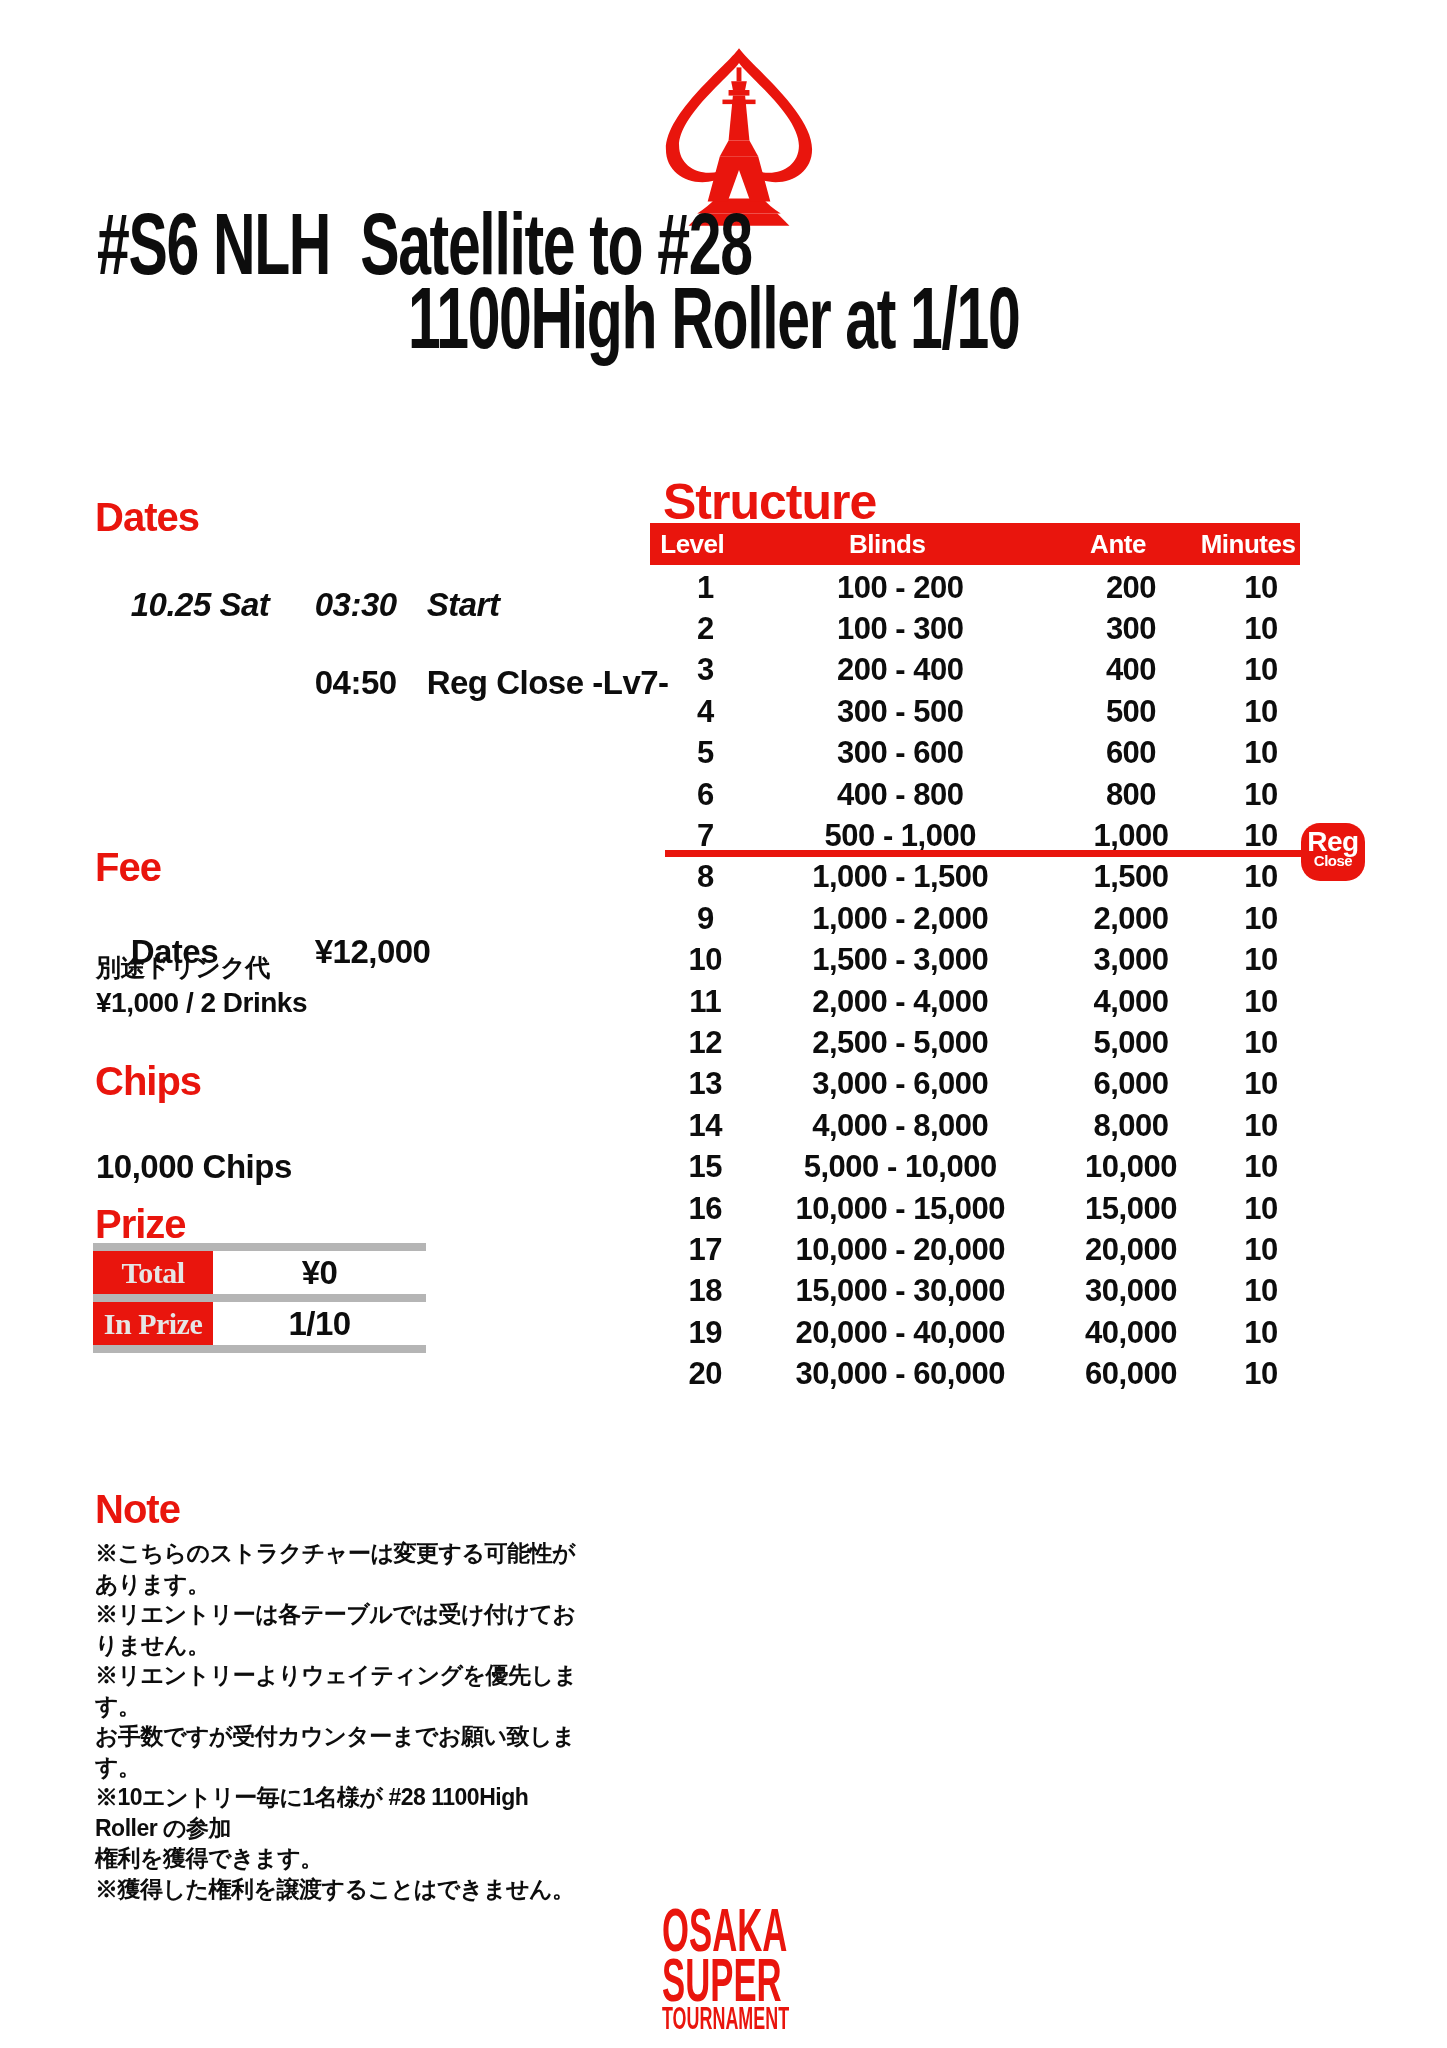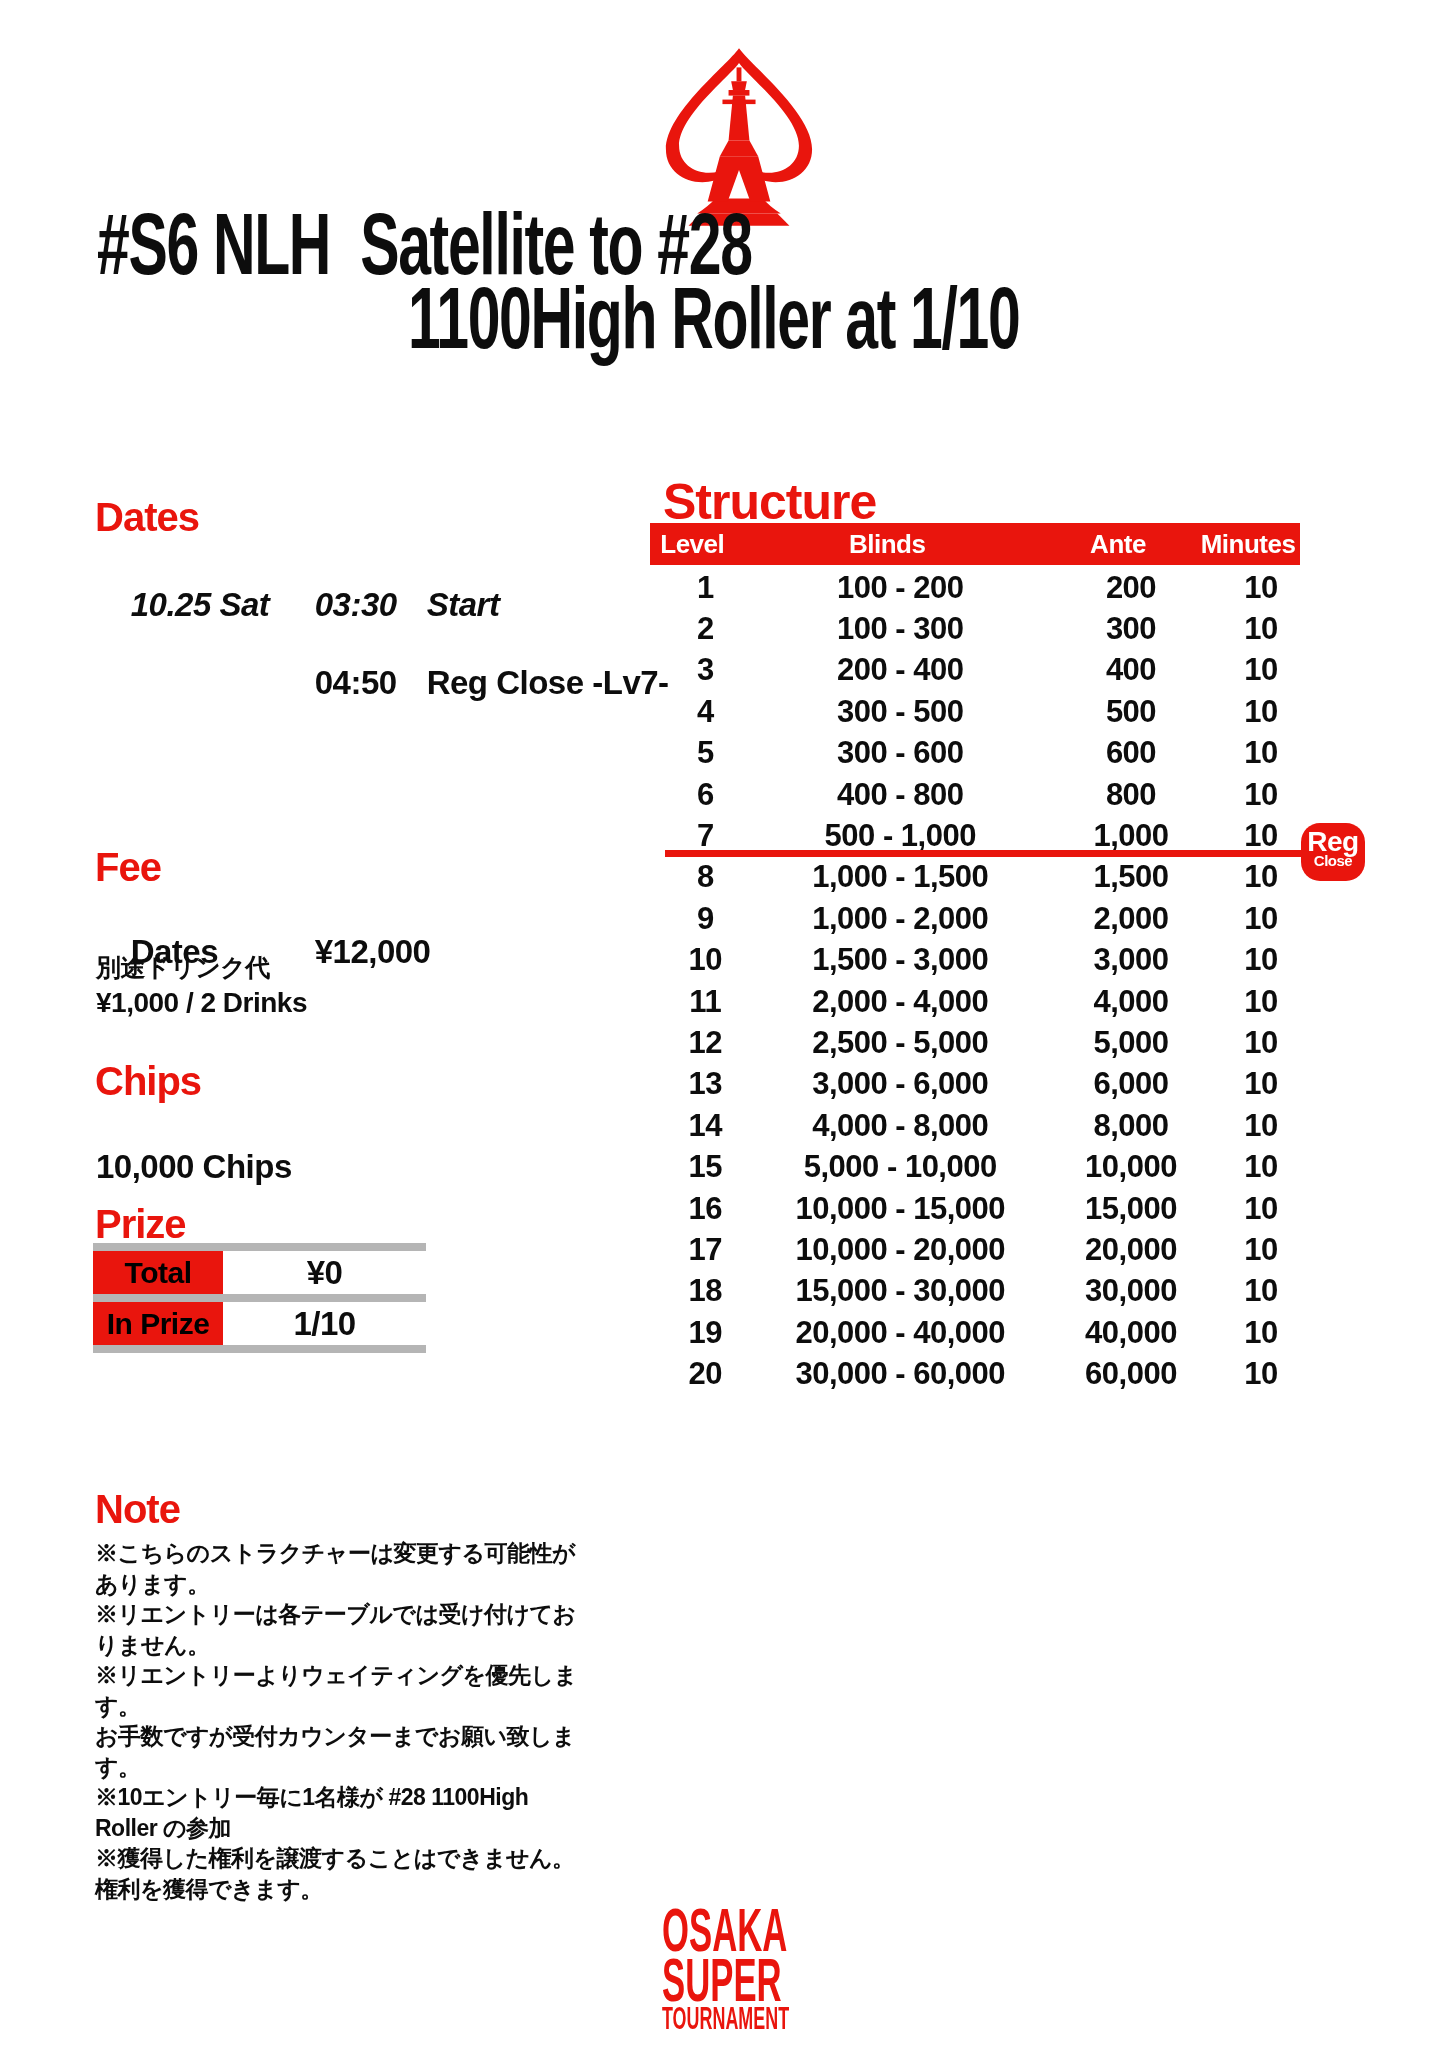--- a/index.html
+++ b/index.html
@@ -55,23 +55,23 @@
   .r-entry{top:895px;}
   .r-drink-1{top:952px;font-size:25px;line-height:30px;}
   .r-drink-2{top:986px;font-size:28px;line-height:34px;}
   .r-chips{top:1148px;}
 
   
   .prize-table{position:absolute;left:93px;top:1243px;width:333px;}
   .p-bar{height:8px;background:var(--gray);}
   .p-row{display:flex;height:43px;align-items:center;}
   .p-label{
-    width:130px;height:43px;line-height:43px;
-    background:var(--red);color:#000000;text-align:center;
-    font-size:30px;letter-spacing:-0.5px;
+    width:120px;height:43px;line-height:43px;
+    background:var(--red);color:#e5e5e5;text-align:center;
+    font-size:30px;letter-spacing:-0.5px;font-family:Liberation Serif, serif;
   }
   .p-value{flex:1;text-align:center;font-size:33px;letter-spacing:-0.5px;}
 
   
   .st-header{
     position:absolute;left:650px;top:523px;width:650px;height:42px;
     background:var(--red);color:#fff;
     display:flex;align-items:center;font-size:26px;letter-spacing:-0.5px;
   }
   .st-rows{position:absolute;left:663px;top:567px;width:650px;}
@@ -293,22 +293,22 @@
     </div>
   </div>
 
   <div class="sec-heading h-note">Note</div>
   <div class="note-block">
     <div class="note-line">※こちらのストラクチャーは変更する可能性があります。</div>
     <div class="note-line">※リエントリーは各テーブルでは受け付けておりません。</div>
     <div class="note-line">※リエントリーよりウェイティングを優先します。</div>
     <div class="note-line">お手数ですが受付カウンターまでお願い致します。</div>
     <div class="note-line">※10エントリー毎に1名様が #28 1100High Roller の参加</div>
+    <div class="note-line">権利を獲得できます。</div>
     <div class="note-line">※獲得した権利を譲渡することはできません。</div>
-    <div class="note-line">権利を獲得できます。</div>
   </div>
 
   <div class="footer-logo">
     <div class="f-line f1">OSAKA</div>
     <div class="f-line f2">SUPER</div>
     <div class="f-line f3">TOURNAMENT</div>
   </div>
 
 </div>
 

